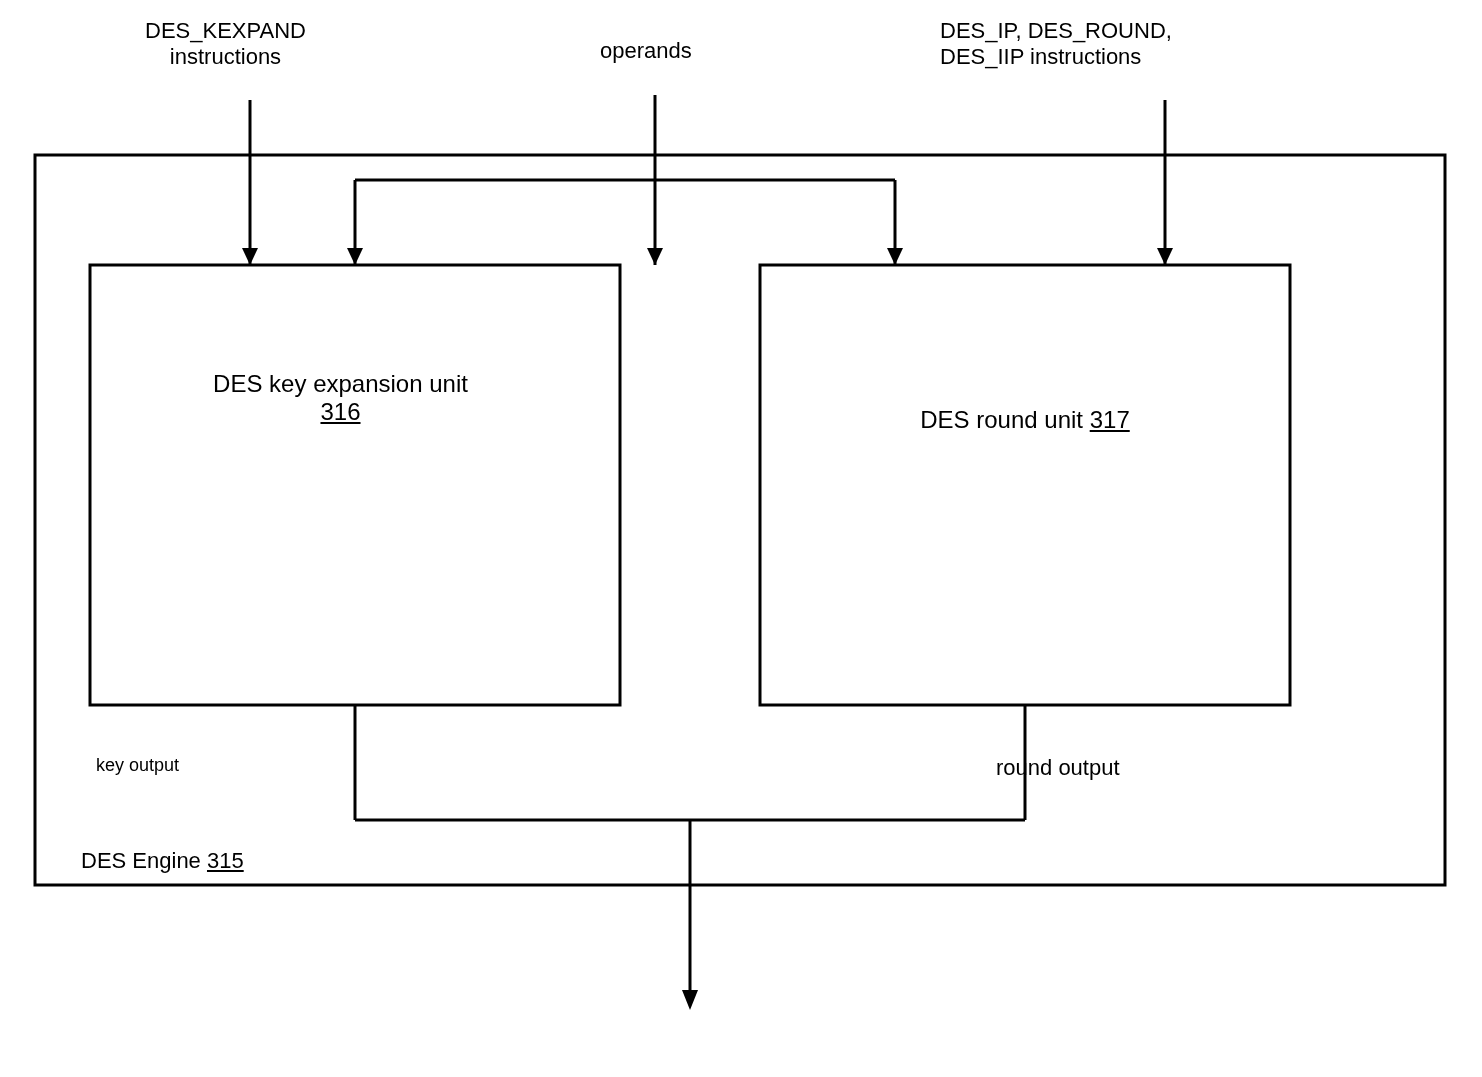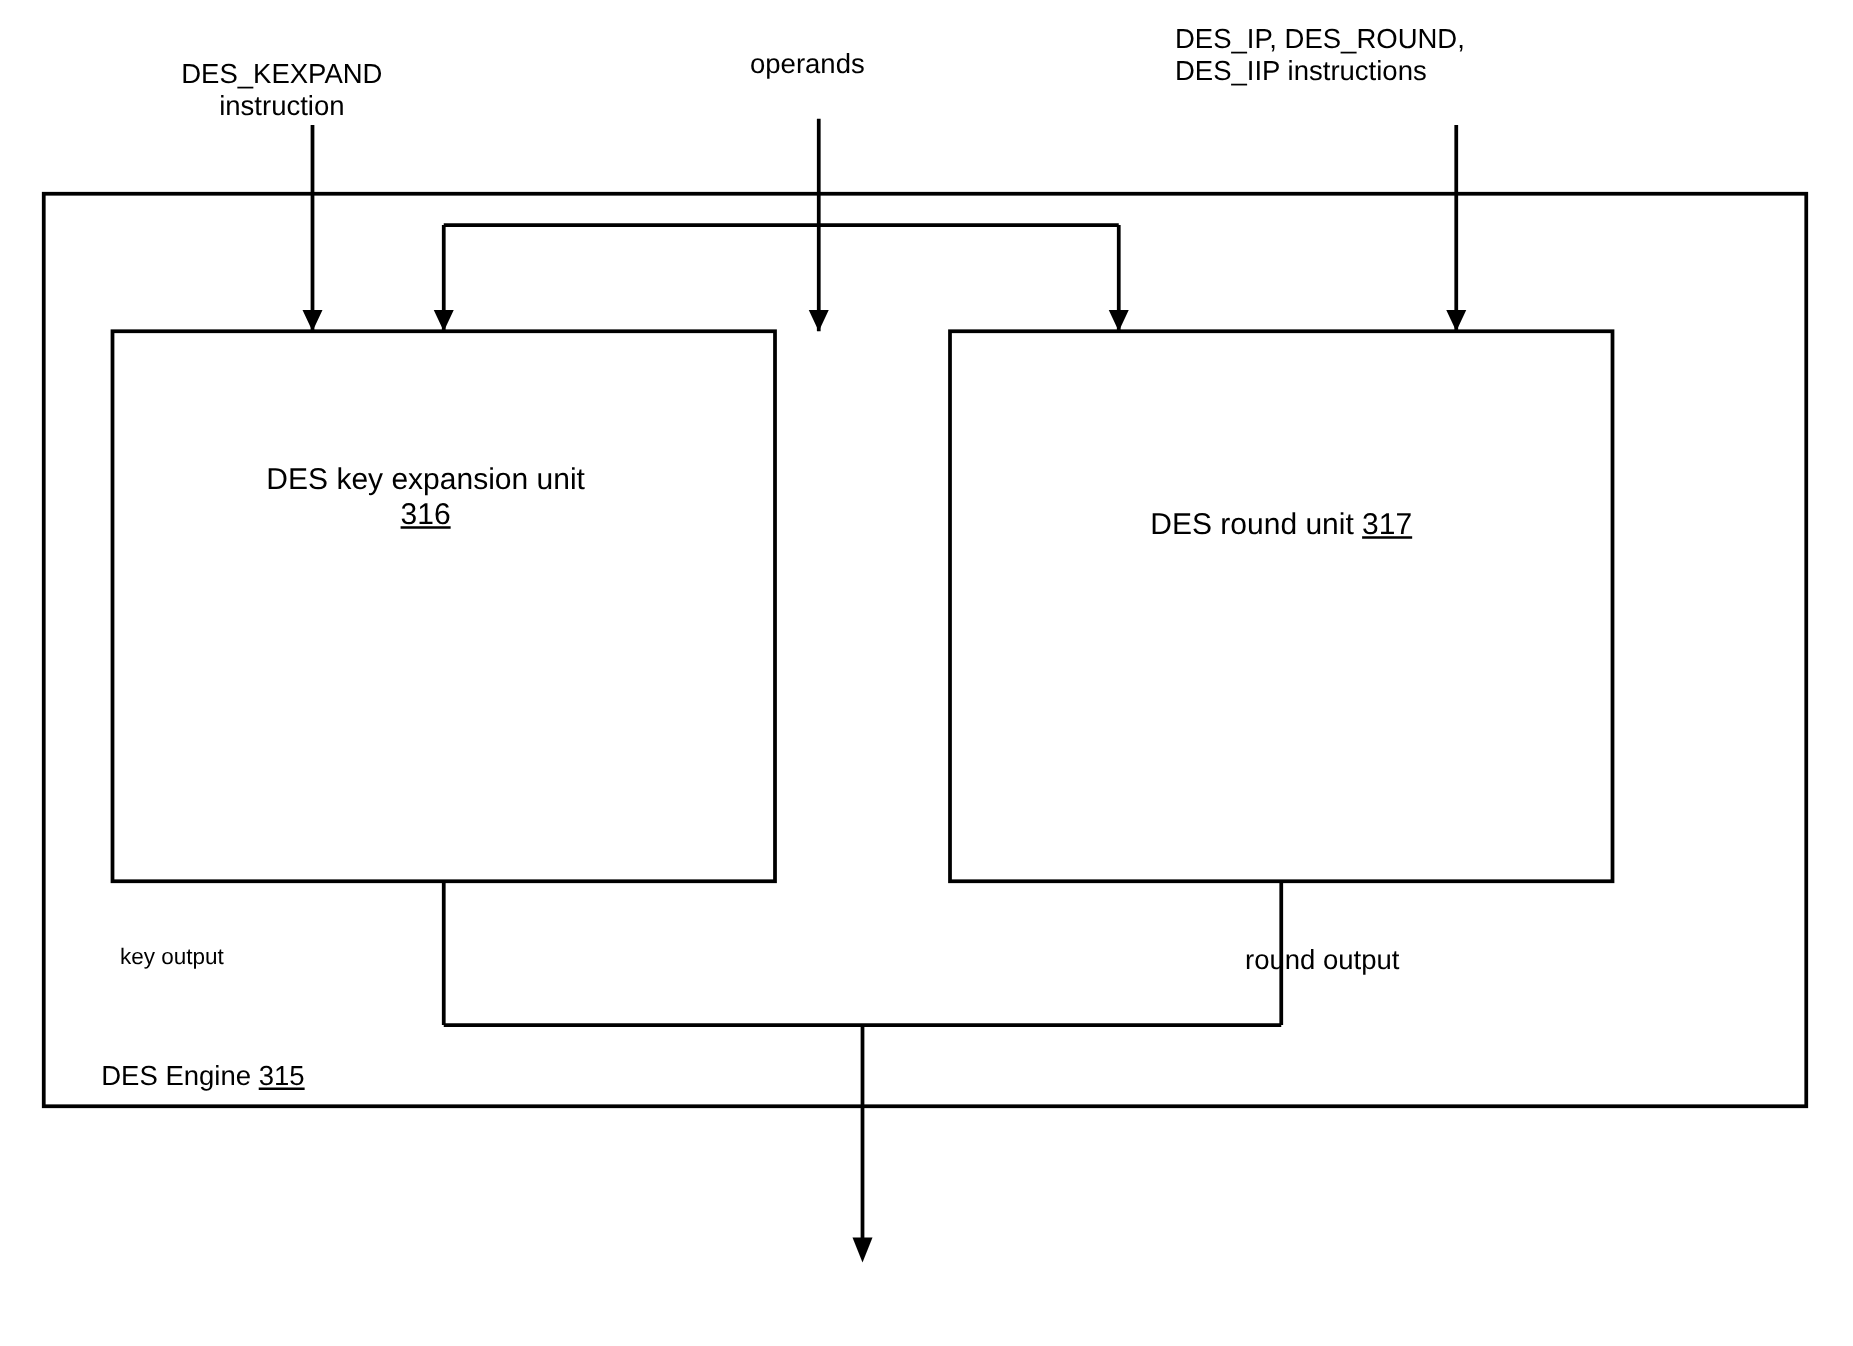--- a/index.html
+++ b/index.html
@@ -34,21 +34,20 @@
       text-align: center;
       font-size: 22px;
       font-family: Arial, sans-serif;
       color: #000;
     }
 
     .label-des-kexpand {
       left: 145px;
       top: 18px;
       text-align: center;
-      margin-top: 28px;
     }
 
     .label-operands {
       left: 600px;
       top: 38px;
       text-align: left;
     }
 
     .label-des-ip {
       left: 940px;
@@ -107,21 +106,21 @@
 
     <line x1="355" y1="820" x2="1025" y2="820" stroke="#000" stroke-width="3"></line>
 
     <line x1="690" y1="820" x2="690" y2="1000" stroke="#000" stroke-width="3"></line>
     <polygon points="690,1010 682,990 698,990" fill="#000"></polygon>
 
   </svg>
 
   <div class="label label-des-kexpand">
     <span>DES_KEXPAND</span><br>
-    <span>instruction</span>
+    <span>instructions</span>
   </div>
 
   <div class="label label-operands">
     <span>operands</span>
   </div>
 
   <div class="label label-des-ip">
     <span>DES_IP, DES_ROUND,</span><br>
     <span>DES_IIP instructions</span>
   </div>

